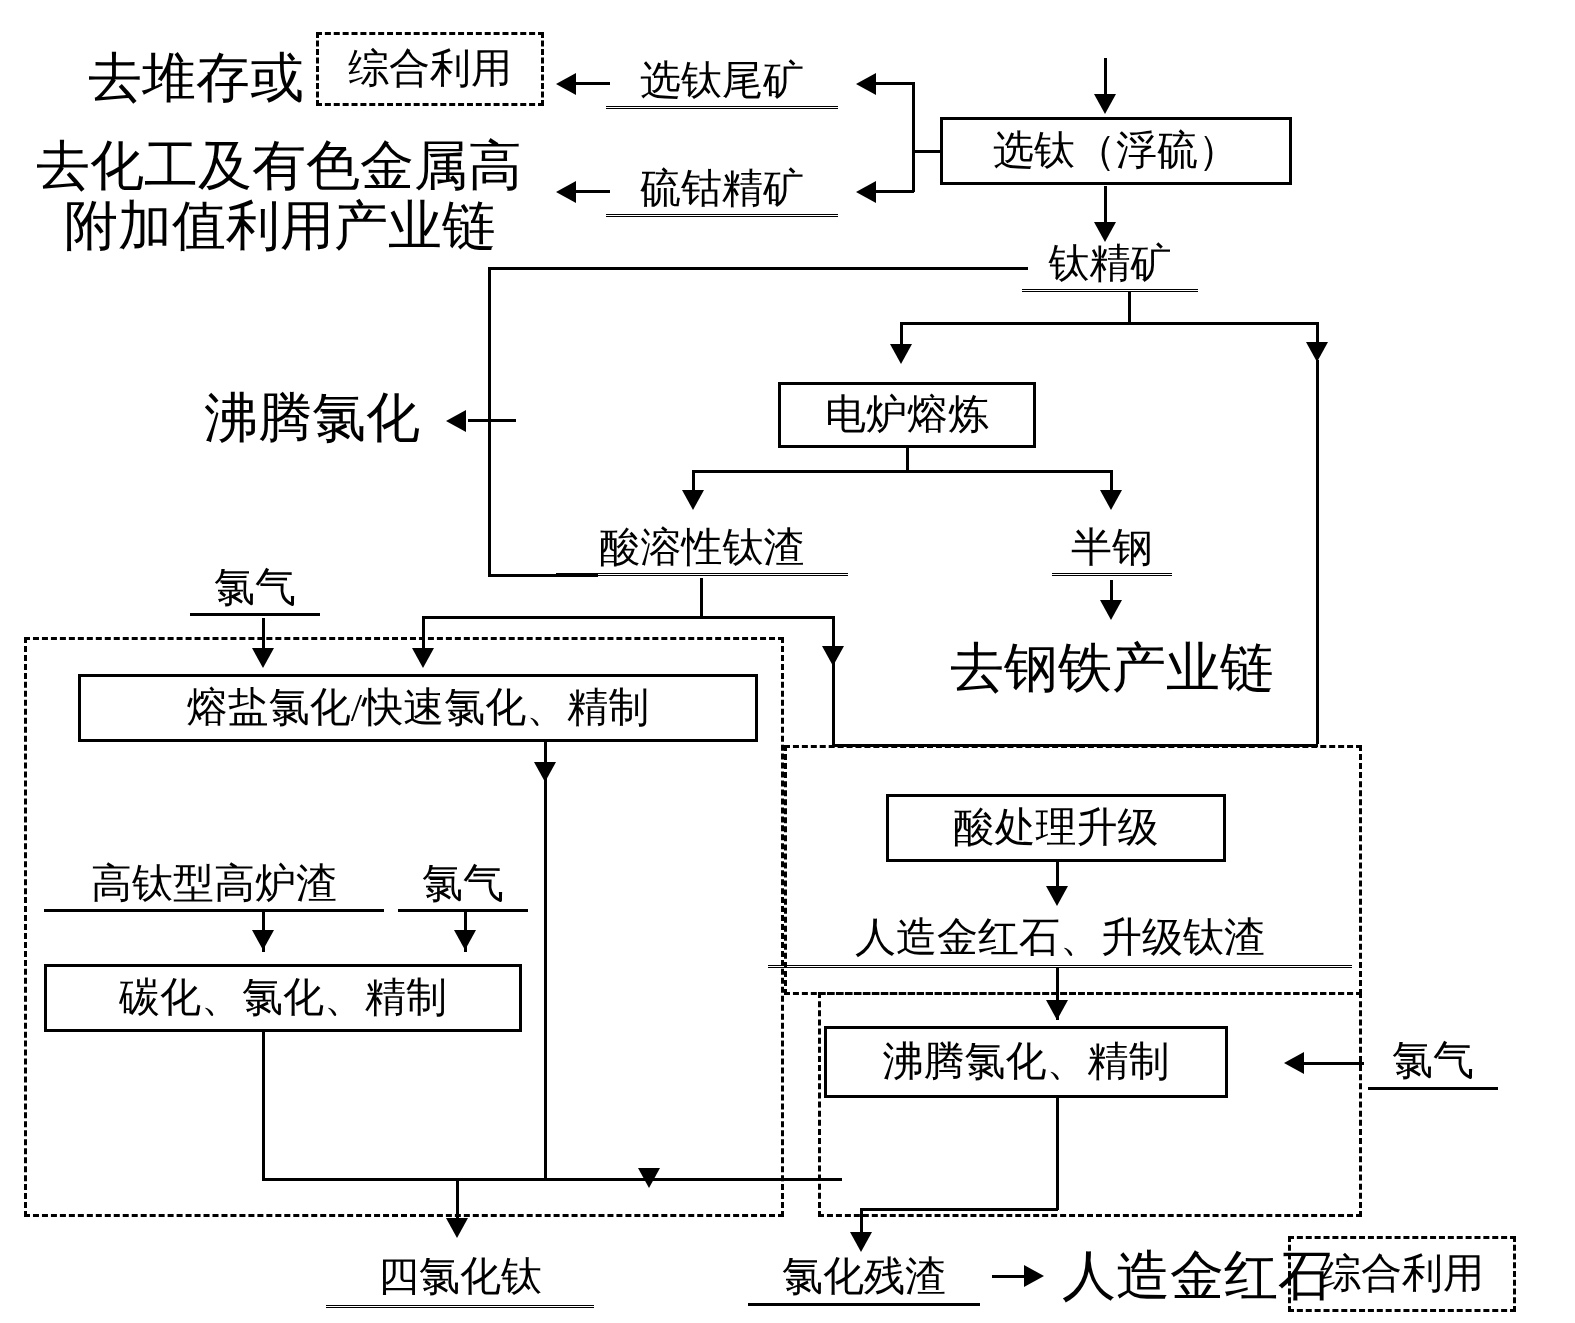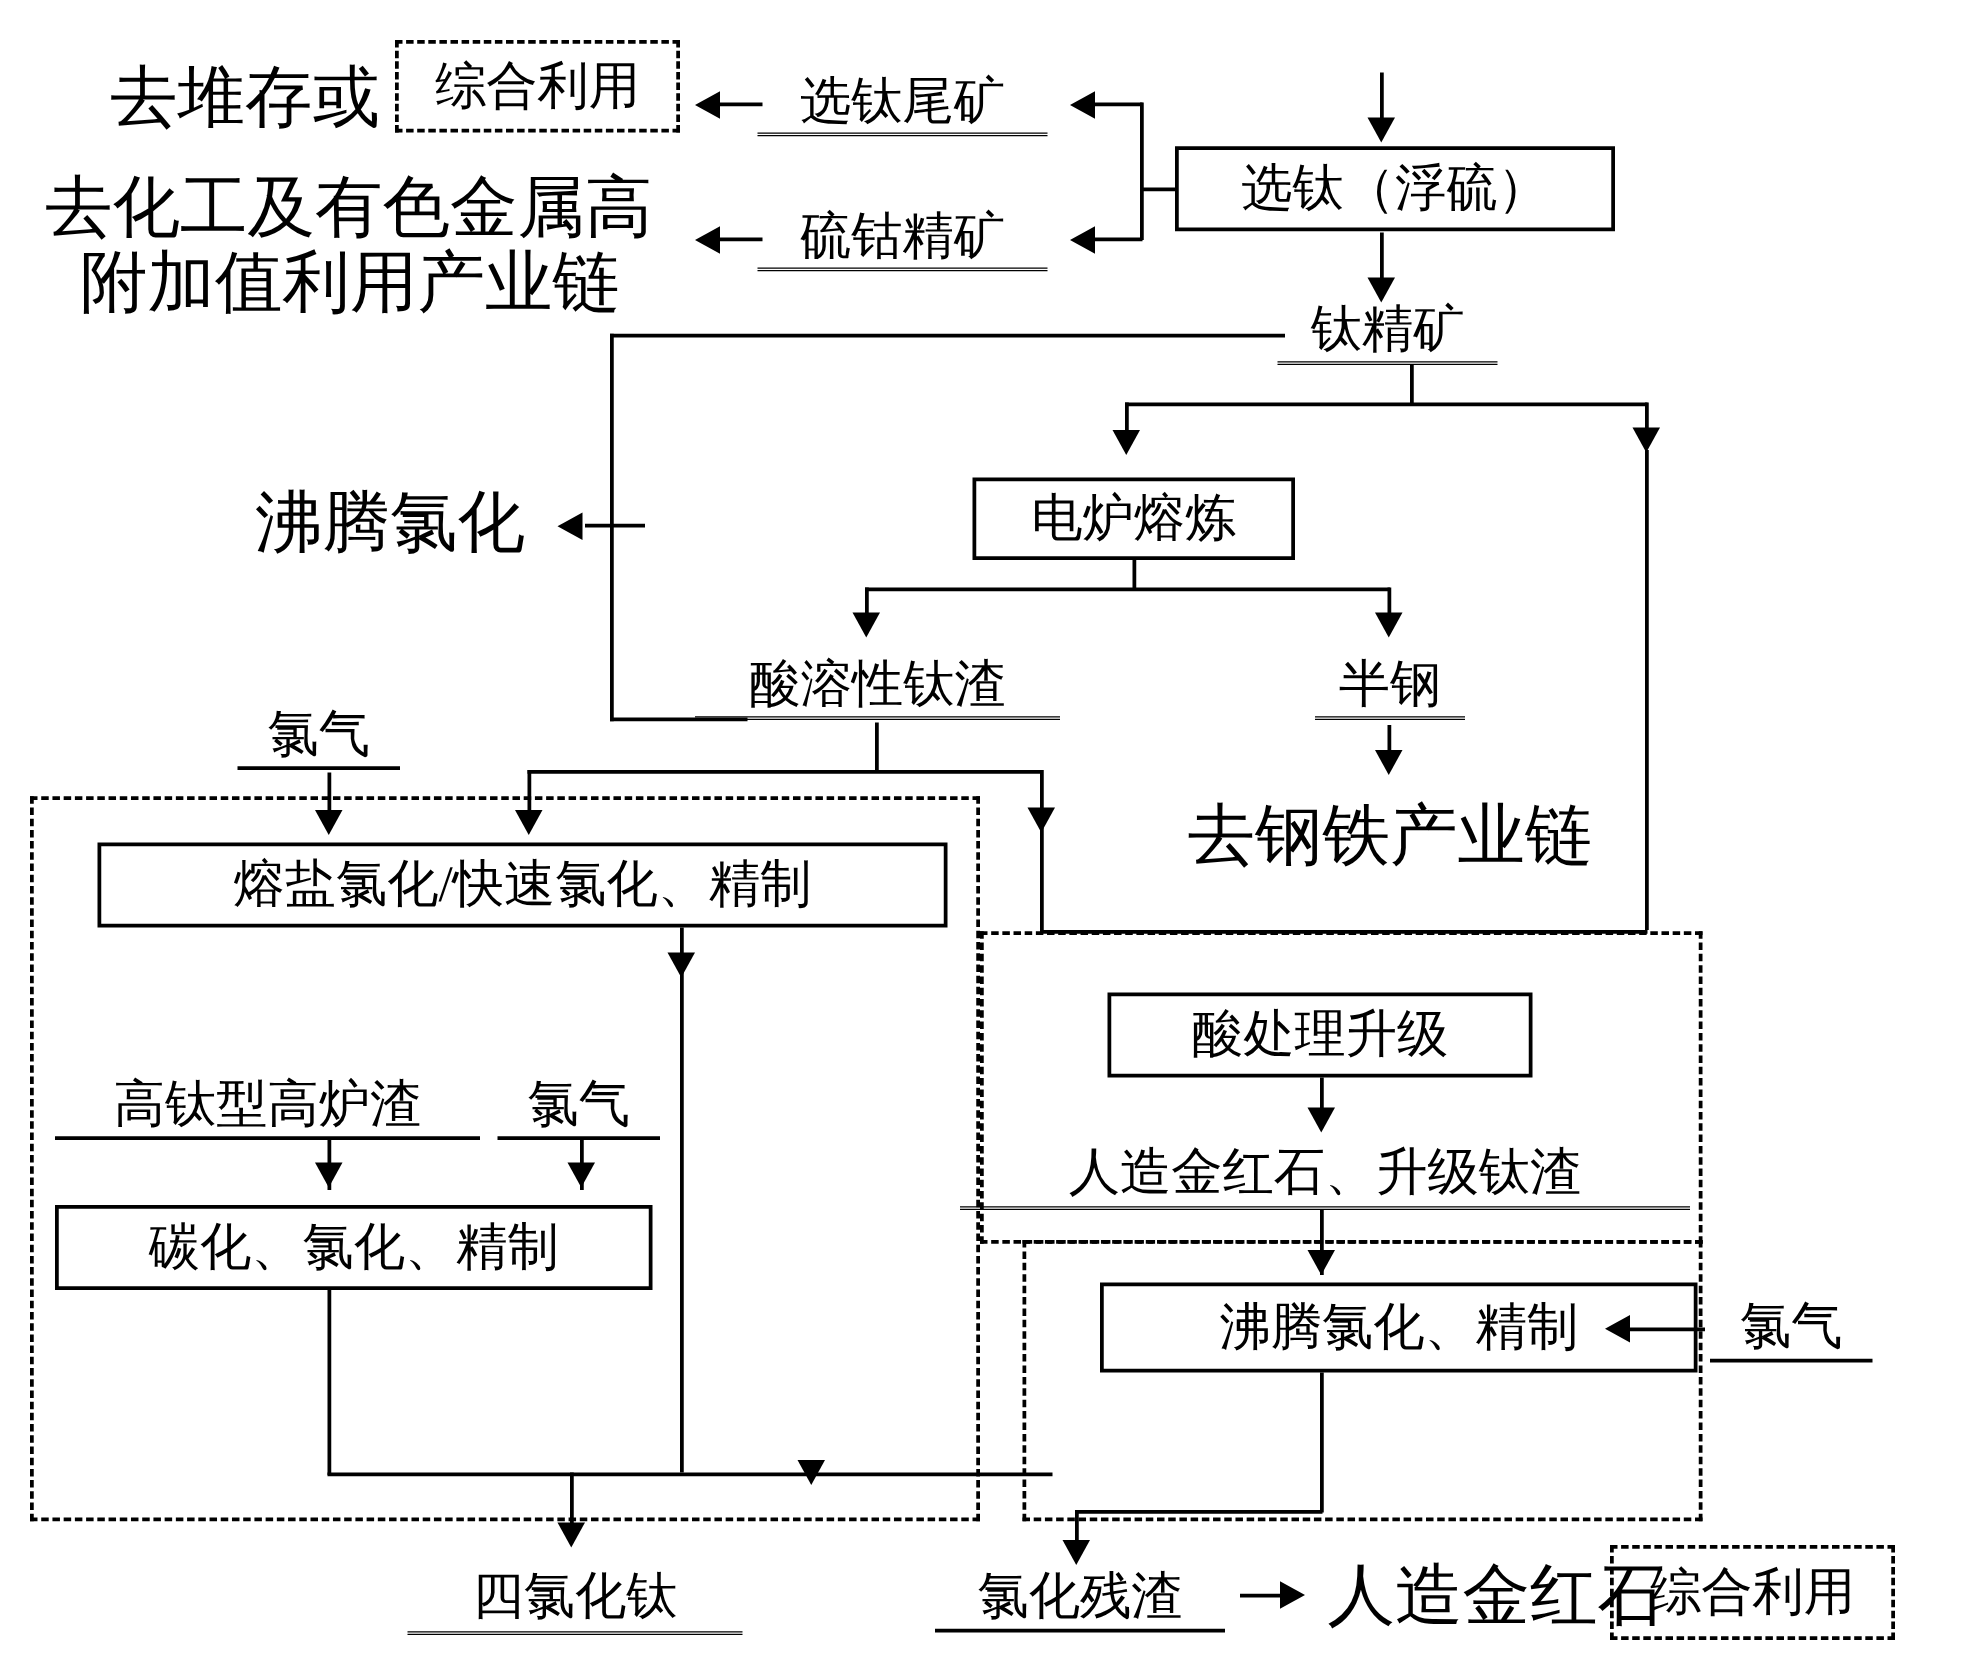--- a/index.html
+++ b/index.html
@@ -198,21 +198,21 @@
   <div class="ln vln" style="left:262px; top:1032px; height:148px;"></div>
 
   <div class="node boxed" style="left:886px; top:794px; width:340px; height:68px;">酸处理升级</div>
   <div class="ln vln" style="left:1056px; top:862px; height:36px;"></div>
   <div class="arrow arrow-down" style="left:1046px; top:886px;"></div>
 
   <div class="node duline" style="left:768px; top:912px; width:584px; height:56px;">人造金红石、升级钛渣</div>
   <div class="ln vln" style="left:1056px; top:968px; height:52px;"></div>
   <div class="arrow arrow-down" style="left:1046px; top:1000px;"></div>
 
-  <div class="node boxed" style="left:880px; top:1026px; width:478px; height:72px;">沸腾氯化、精制</div>
+  <div class="node boxed" style="left:824px; top:1026px; width:404px; height:72px;">沸腾氯化、精制</div>
   <div class="ln hln" style="left:1292px; top:1062px; width:72px;"></div>
   <div class="arrow arrow-left" style="left:1284px; top:1052px;"></div>
   <div class="node uline" style="left:1368px; top:1034px; width:130px; height:56px;">氯气</div>
 
   <div class="ln vln" style="left:1056px; top:1098px; height:112px;"></div>
   <div class="ln hln" style="left:860px; top:1208px; width:198px;"></div>
   <div class="ln vln" style="left:860px; top:1208px; height:36px;"></div>
   <div class="arrow arrow-down" style="left:850px; top:1232px;"></div>
 
   <div class="ln hln" style="left:262px; top:1178px; width:580px;"></div>

